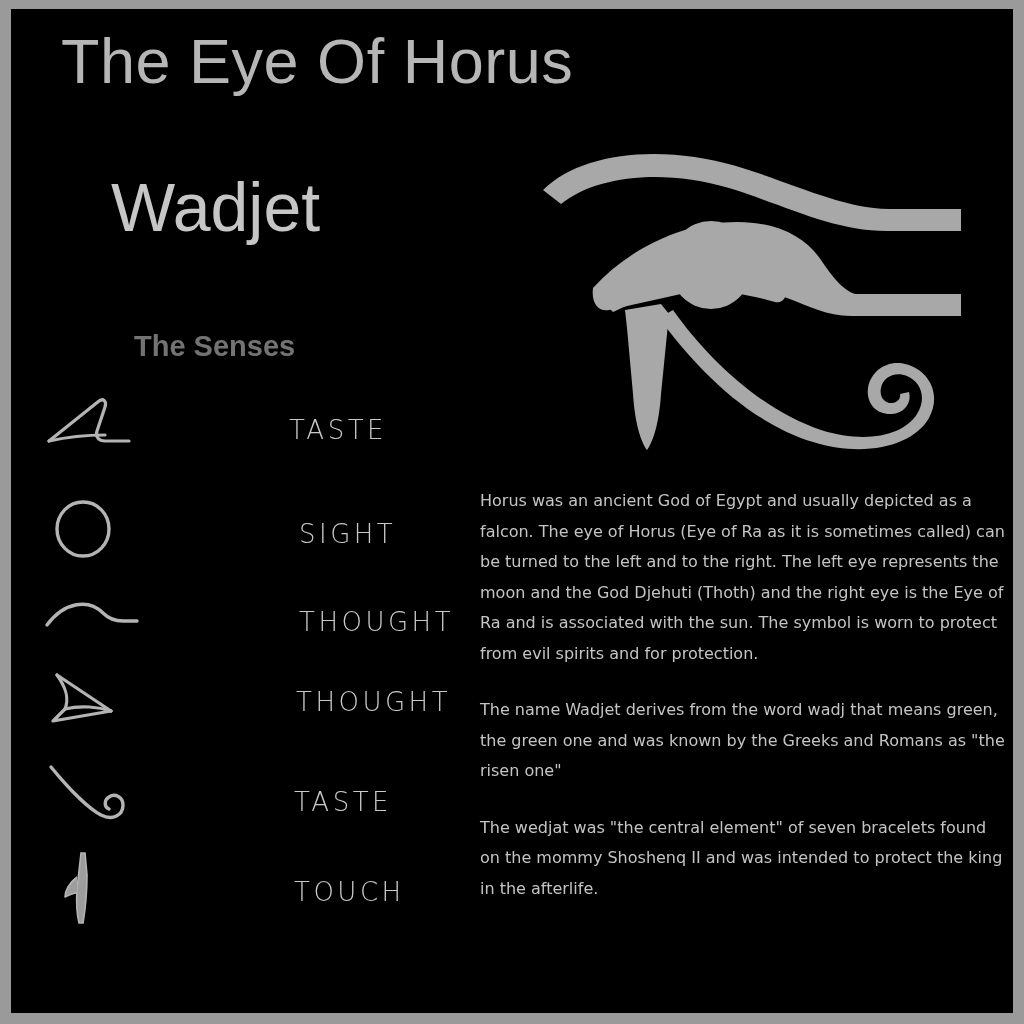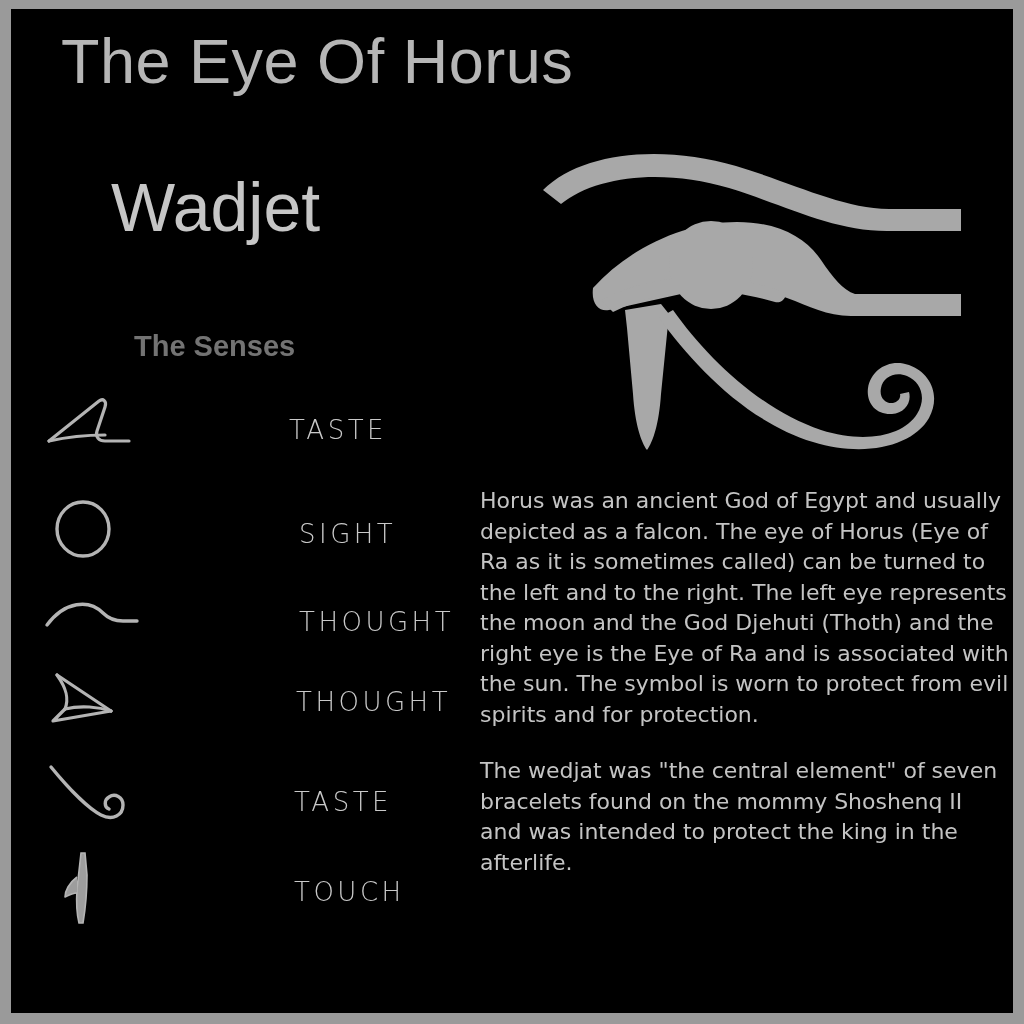--- a/index.html
+++ b/index.html
@@ -103,21 +103,21 @@
 
   
   #body-text {
     position: absolute;
     left: 469px;
     top: 477px;
     width: 530px;
   }
   #body-text p {
     margin: 0 0 26px 0;
-    font-size: 22px;
+    font-size: 16px;
     line-height: 30.5px;
     color: #c4c4c4;
     font-family: "DejaVu Sans", sans-serif;
     font-weight: 400;
   }
   #body-text p:last-child { margin-bottom: 0; }
 </style>
 </head>
 <body>
 
@@ -217,17 +217,18 @@
         <svg viewBox="0 0 110 80" xmlns="http://www.w3.org/2000/svg">
           <path d="M44,4 L40,40 C39,56 40,66 42,74 L46,74 C48,62 50,44 50,26 L48,4 Z" fill="#9d9d9d" stroke="#b4b4b4" stroke-width="1.6"></path>
           <path d="M40,28 C32,34 28,42 28,48 C32,46 36,44 40,44" fill="#9d9d9d" stroke="#b4b4b4" stroke-width="1.6" stroke-linejoin="round"></path>
         </svg>
       </div>
       <div class="sense-label" style="left:283px;">TOUCH</div>
     </div>
 
     <div id="body-text">
       <p>Horus was an ancient God of Egypt and usually depicted as a falcon. The eye of Horus  (Eye of Ra as it is sometimes called) can be turned to the left and to the right. The left eye represents the moon and the God Djehuti (Thoth) and the right eye is the Eye of Ra and is associated with the sun. The symbol is worn to protect from evil spirits and for protection.</p>
+      <p>The name Wadjet derives from the word wadj that means green, the green one and was known by the Greeks and Romans as "the risen one"</p>
       <p>The wedjat was "the central element" of seven bracelets found on the mommy Shoshenq II and was intended to protect the king in the afterlife.</p>
     </div>
 
   </div>
 </div>
 
 </body></html>

